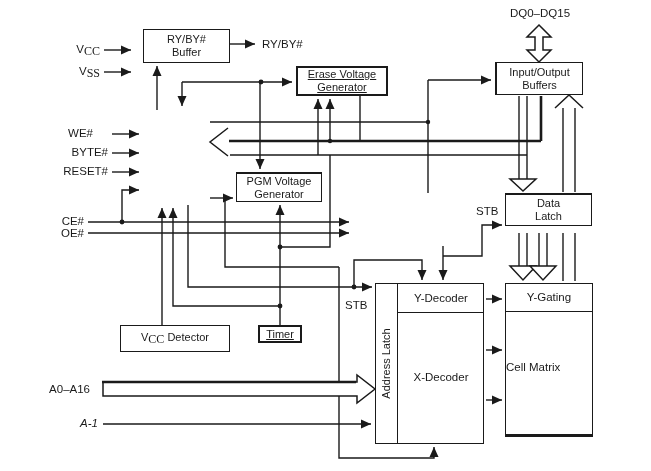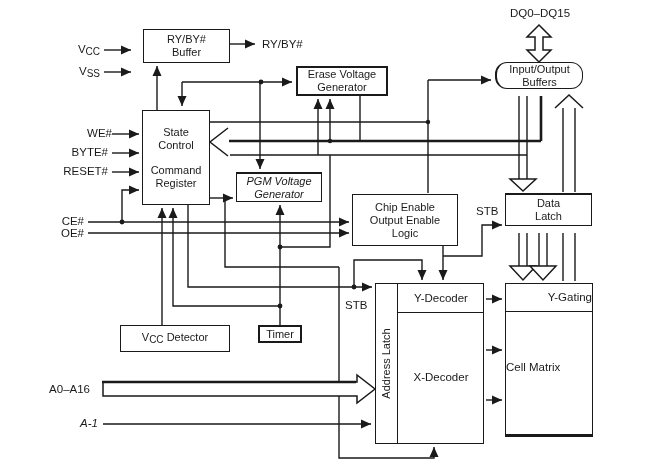--- a/index.html
+++ b/index.html
@@ -7,25 +7,25 @@
     position:relative;width:651px;height:471px;background:#ffffff;
     font-family:"Liberation Sans","DejaVu Sans",sans-serif;
     color:#1a1a1a;overflow:hidden;
   }
   #wires{position:absolute;left:0;top:0;width:651px;height:471px;}
   .box{
     position:absolute;background:#ffffff;border:1.4px solid #1a1a1a;
     display:flex;flex-direction:column;align-items:center;justify-content:center;
     font-size:11px;line-height:13px;text-align:center;box-sizing:border-box;
   }
-  .b-thick{border-width:2.2px;}
-  .t-thick{border-top-width:2.4px;font-style:italic;}
+  .b-thick{border-width:2.2px;text-decoration:underline;}
+  .t-thick{border-top-width:2.4px;}
   .lbl{position:absolute;font-size:11.5px;line-height:13px;white-space:nowrap;}
   .r{text-align:right;}
-  .sub{font-size:10px;vertical-align:-2px;letter-spacing:0;}
+  .sub{font-size:12px;vertical-align:-2px;letter-spacing:0;font-family:Liberation Serif, serif;}
   .gap{height:12px;}
   .rot{
     position:absolute;transform:rotate(-90deg);transform-origin:center center;
     font-size:11px;text-align:center;white-space:nowrap;
   }
   .divider-v{position:absolute;background:#1a1a1a;width:1.4px;}
   .divider-h{position:absolute;background:#1a1a1a;height:1.4px;}
 </style>
 </head>
 <body>
@@ -127,43 +127,31 @@
   <div class="box" style="left:143px;top:29px;width:87px;height:34px;">
     <div>RY/BY#</div>
     <div>Buffer</div>
   </div>
 
   <div class="box b-thick" style="left:296px;top:66px;width:92px;height:30px;">
     <div>Erase Voltage</div>
     <div>Generator</div>
   </div>
 
-  <div class="box" style="left:495px;top:62px;width:88px;height:27px;border-left-width:2.2px;border-radius:12px;">
+  <div class="box" style="left:495px;top:62px;width:88px;height:33px;border-left-width:2.2px;">
     <div>Input/Output</div>
     <div>Buffers</div>
   </div>
 
-  <div class="box" style="left:142px;top:110px;width:68px;height:95px;">
-    <div>State</div>
-    <div>Control</div>
-    <div class="gap"></div>
-    <div>Command</div>
-    <div>Register</div>
-  </div>
 
   <div class="box t-thick" style="left:236px;top:172px;width:86px;height:30px;">
     <div>PGM Voltage</div>
     <div>Generator</div>
   </div>
 
-  <div class="box" style="left:352px;top:194px;width:106px;height:52px;">
-    <div>Chip Enable</div>
-    <div>Output Enable</div>
-    <div>Logic</div>
-  </div>
 
   <div class="box" style="left:505px;top:193px;width:87px;height:33px;border-top-width:2.6px;">
     <div>Data</div>
     <div>Latch</div>
   </div>
 
   <div class="box" style="left:120px;top:325px;width:110px;height:27px;text-align:center;">
     <div><span>V</span><span class="sub">CC</span><span> Detector</span></div>
   </div>
 
@@ -173,26 +161,26 @@
 
   <div class="box" style="left:375px;top:283px;width:109px;height:161px;padding:0;"></div>
   <div class="divider-v" style="left:397px;top:284px;height:159px;"></div>
   <div class="divider-h" style="left:398px;top:312px;width:85px;"></div>
   <div class="lbl" style="left:398px;top:292px;width:86px;text-align:center;">Y-Decoder</div>
   <div class="lbl" style="left:398px;top:371px;width:86px;text-align:center;">X-Decoder</div>
   <div class="rot" style="left:346px;top:357px;width:81px;height:13px;">Address Latch</div>
 
   <div class="box" style="left:505px;top:283px;width:88px;height:154px;border-bottom-width:3px;padding:0;"></div>
   <div class="divider-h" style="left:506px;top:311px;width:86px;"></div>
-  <div class="lbl" style="left:506px;top:291px;width:86px;text-align:right;">Y-Gating</div>
+  <div class="lbl" style="left:506px;top:291px;width:86px;text-align:center;">Y-Gating</div>
   <div class="lbl" style="left:506px;top:361px;width:86px;">Cell Matrix</div>
 
   <div class="lbl r" style="left:20px;top:43px;width:80px;"><span>V</span><span class="sub">CC</span></div>
   <div class="lbl r" style="left:20px;top:65px;width:80px;"><span>V</span><span class="sub">SS</span></div>
-  <div class="lbl r" style="left:24px;top:127px;width:88px;">WE#</div>
+  <div class="lbl r" style="left:5px;top:127px;width:88px;">WE#</div>
   <div class="lbl r" style="left:20px;top:146px;width:88px;">BYTE#</div>
   <div class="lbl r" style="left:20px;top:165px;width:88px;">RESET#</div>
   <div class="lbl r" style="left:20px;top:215px;width:64px;">CE#</div>
   <div class="lbl r" style="left:20px;top:227px;width:64px;">OE#</div>
   <div class="lbl r" style="left:12px;top:383px;width:78px;">A0–A16</div>
   <div class="lbl r" style="left:20px;top:417px;width:78px;font-style:italic;">A-1</div>
 
   <div class="lbl" style="left:504px;top:7px;width:72px;text-align:center;">DQ0–DQ15</div>
   <div class="lbl" style="left:262px;top:38px;">RY/BY#</div>
 

